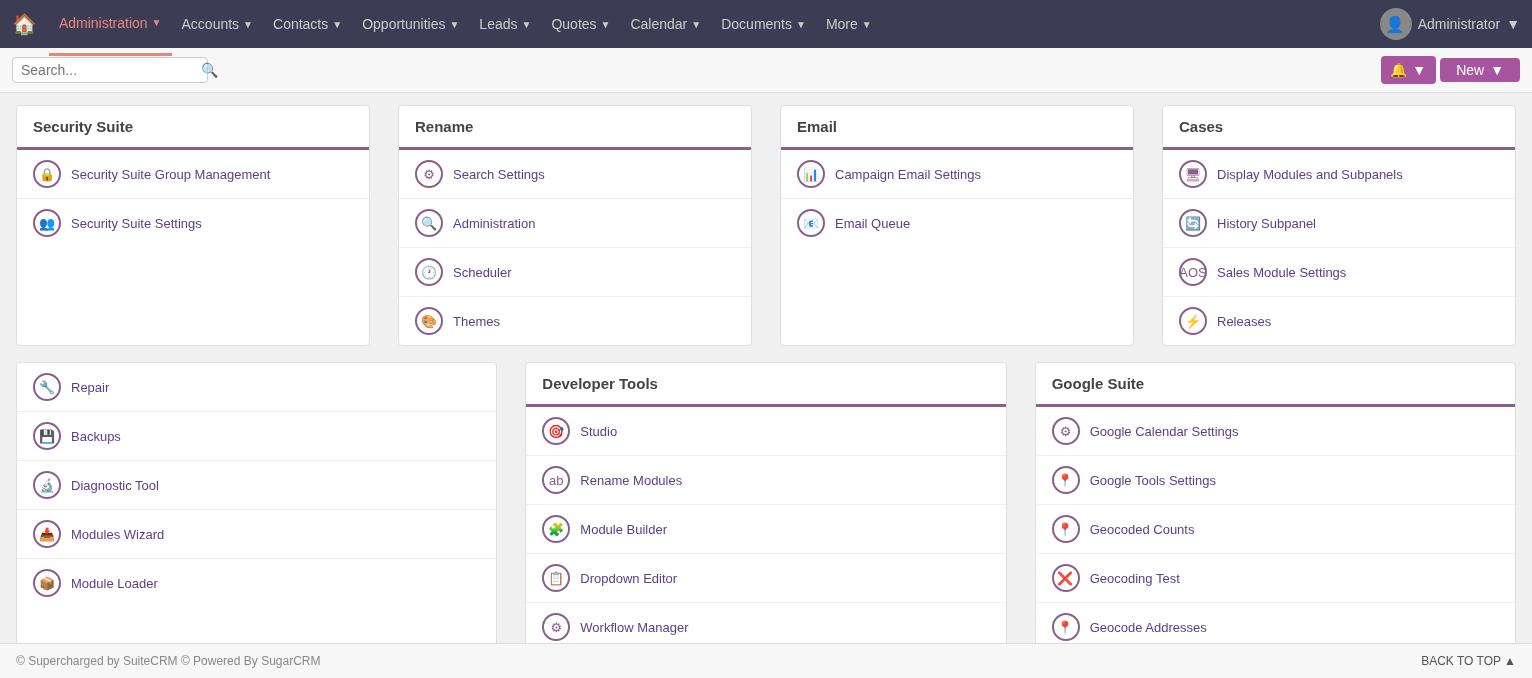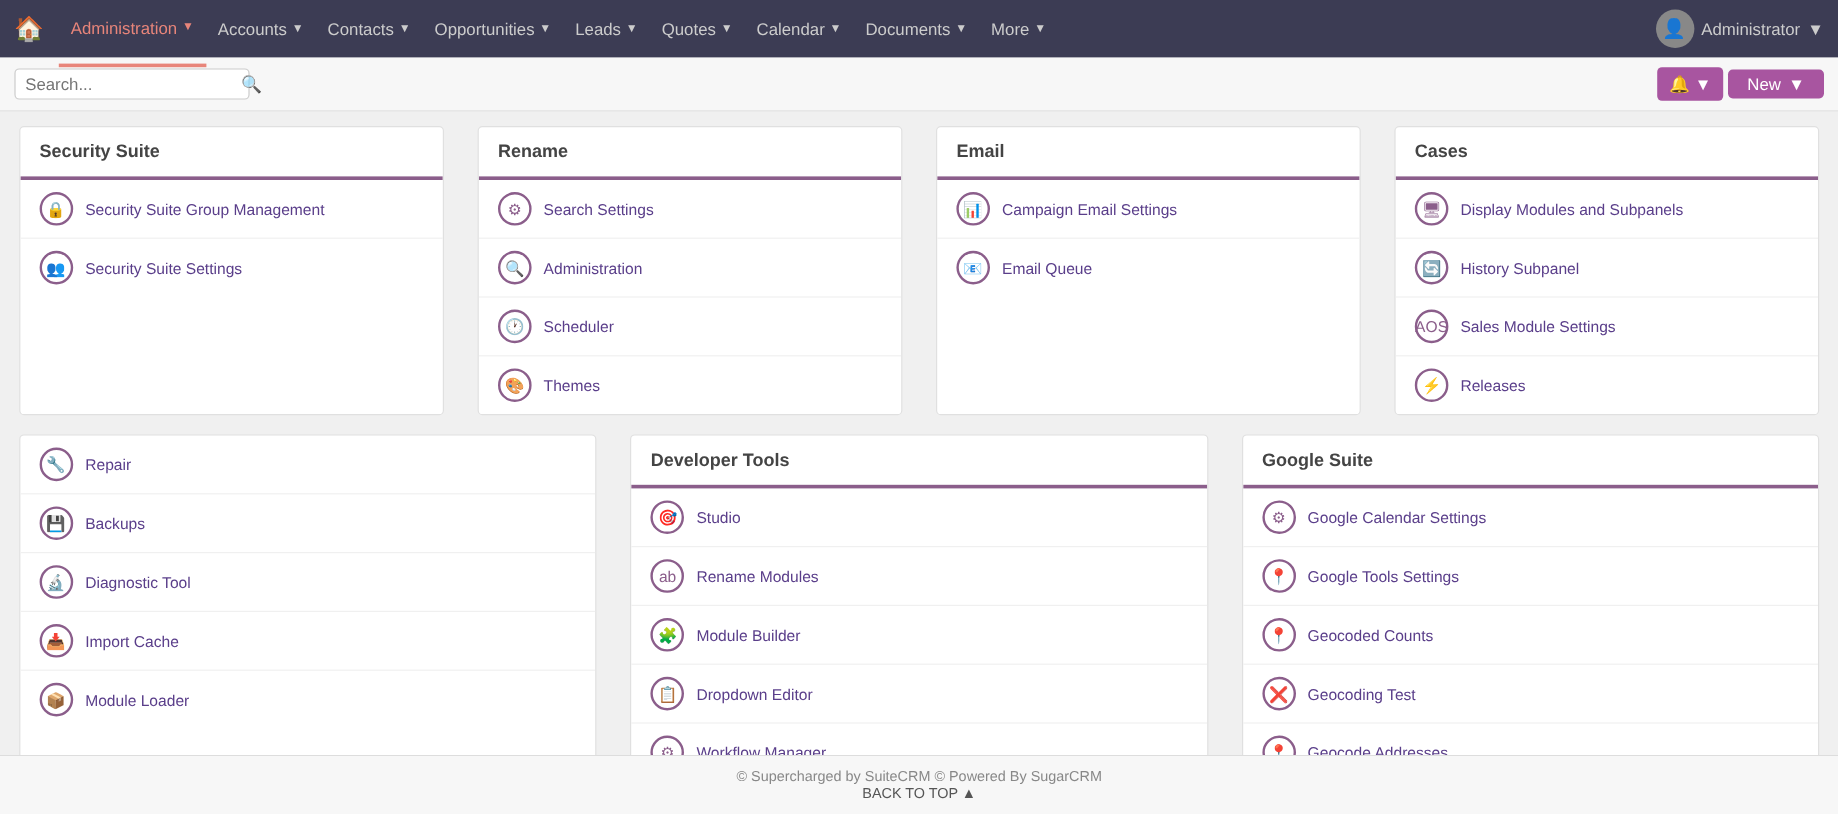--- a/index.html
+++ b/index.html
@@ -162,21 +162,21 @@
       background: #f7f7f7;
       border-top: 1px solid #ddd;
       padding: 10px 16px;
       display: flex;
       justify-content: space-between;
       align-items: center;
       color: #888;
       font-size: 12px;
       position: fixed;
       bottom: 0;
-      left: 0; right: 0; flex-direction: column;
+      left: 0; right: 0;
     }
     .back-to-top { color: #555; font-size: 12px; cursor: pointer; }
   </style>
 </head>
 <body>
 
 <nav class="top-nav">
   <span class="home-icon">🏠</span>
   <div class="nav-item active">
     <span>Administration</span>
@@ -314,21 +314,21 @@
         <div class="card-item">
           <div class="card-item-icon">💾</div>
           <span class="card-item-label">Backups</span>
         </div>
         <div class="card-item">
           <div class="card-item-icon">🔬</div>
           <span class="card-item-label">Diagnostic Tool</span>
         </div>
         <div class="card-item">
           <div class="card-item-icon">📥</div>
-          <span class="card-item-label">Import Cache</span>
+          <span class="card-item-label">Modules Wizard</span>
         </div>
         <div class="card-item">
           <div class="card-item-icon">📦</div>
           <span class="card-item-label">Module Loader</span>
         </div>
       </div>
       <div class="card">
         <div class="card-title">Developer Tools</div>
         <div class="card-item">
           <div class="card-item-icon">🎯</div>

